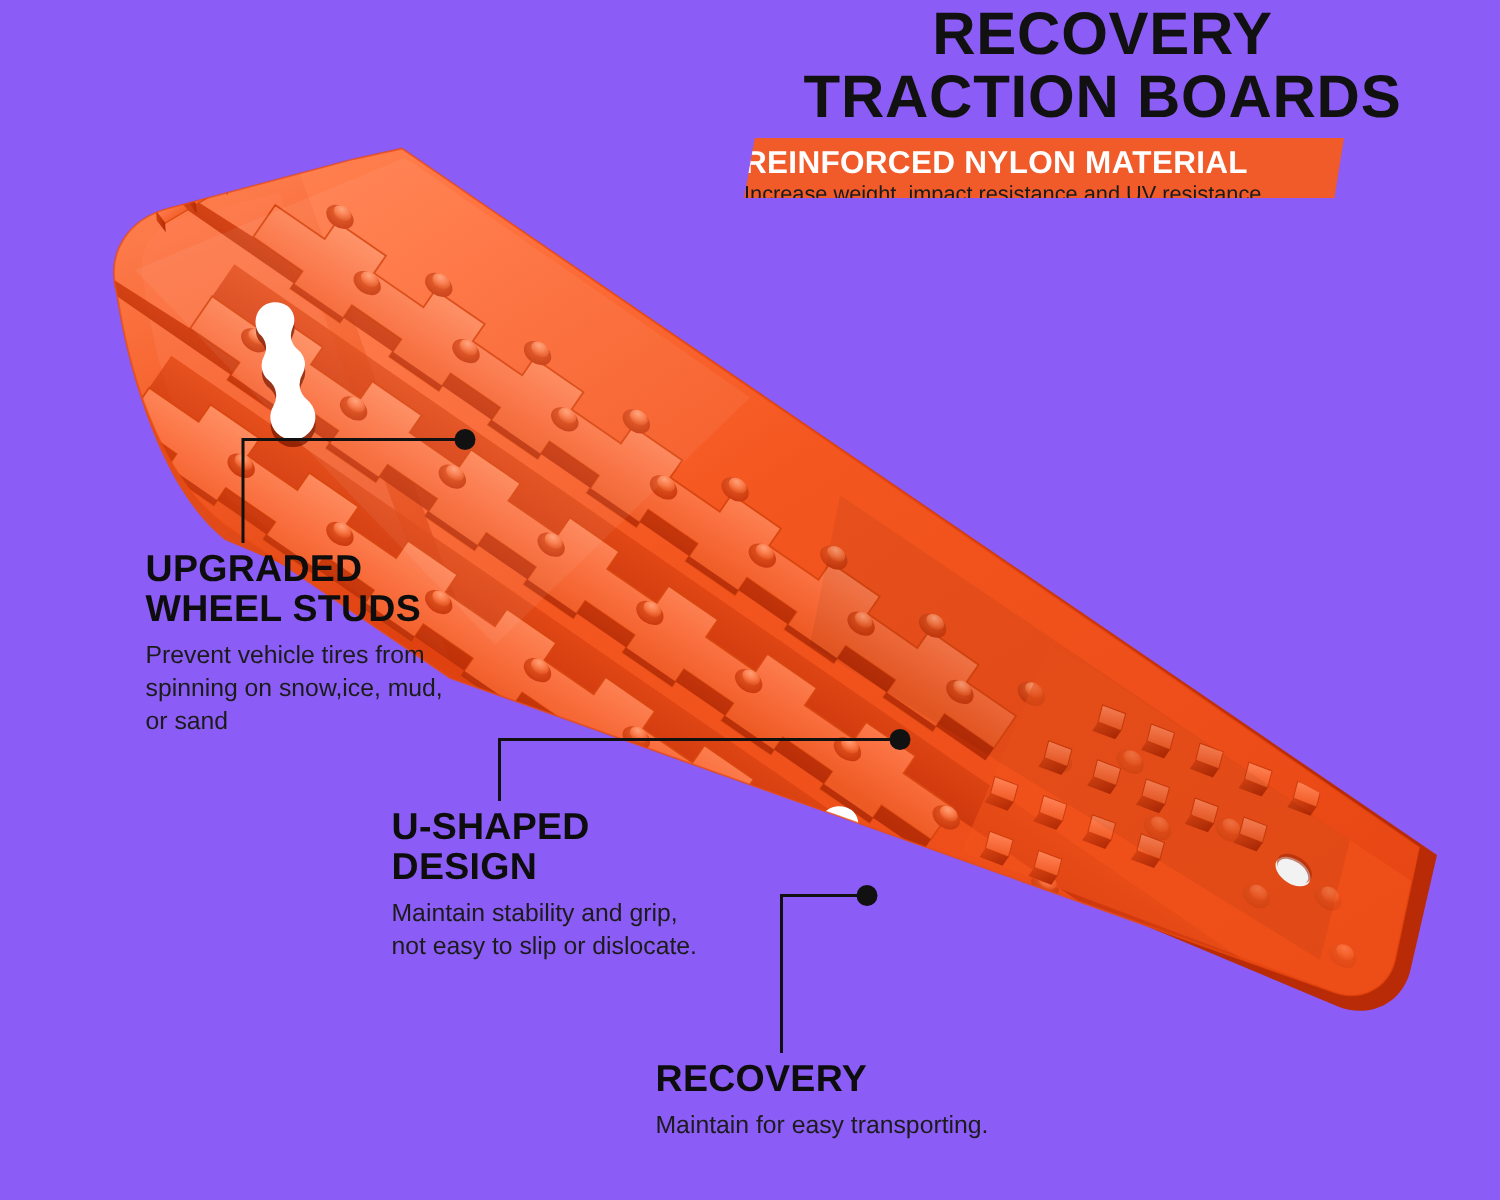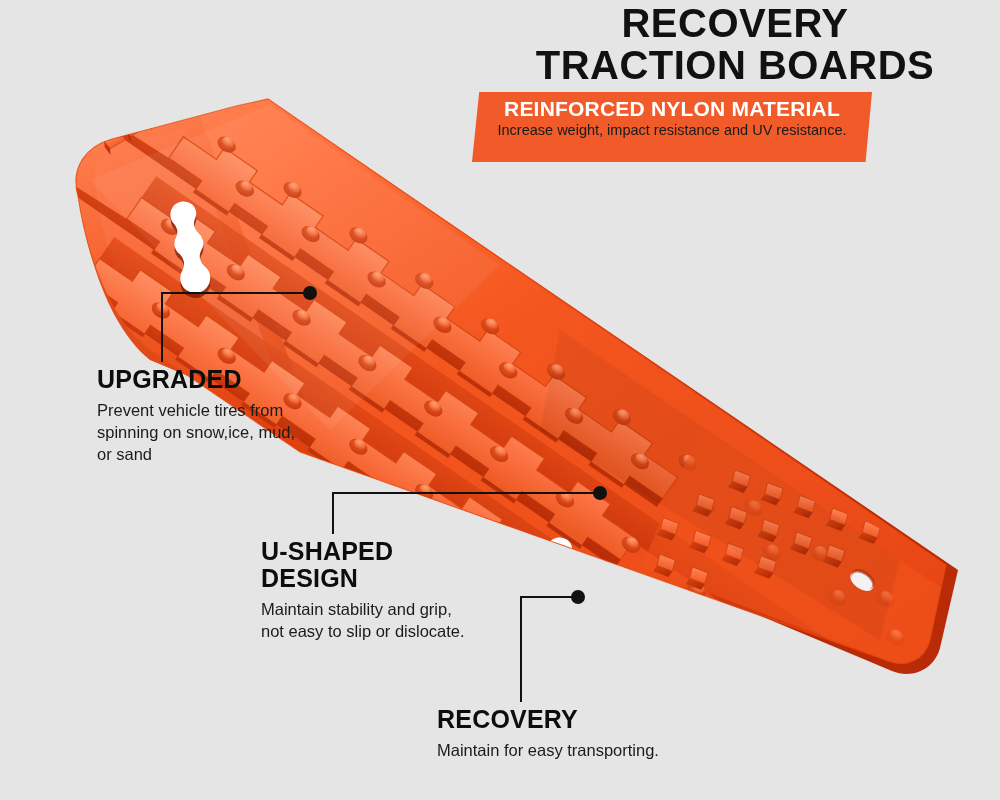--- a/index.html
+++ b/index.html
@@ -6,21 +6,21 @@
   * { margin:0; padding:0; box-sizing:border-box; }
   html, body {
     width:1000px; height:800px;
     background:#ffffff;
     font-family:"Liberation Sans", sans-serif;
     overflow:hidden;
   }
   #page {
     position:relative;
     width:1000px; height:800px;
-    background:#e5e5e5;
+    background:#8b5cf6;
   }
 
   
   #header-block {
     position:absolute;
     left:470px; top:2px;
     width:530px;
     text-align:center;
   }
   .title-line {
@@ -29,25 +29,24 @@
     line-height:42px;
     letter-spacing:0.5px;
     color:#111111;
     white-space:nowrap;
   }
   #title-line2 { font-size:40px; }
 
   
   #banner {
     position:absolute;
-    left:472px; top:92px;
-    width:400px; height:70px;
+    left:496px; top:92px;
+    width:400px; height:40px;
     background:#F15A29;
     clip-path: polygon(1.8% 0%, 100% 0%, 98.4% 100%, 0% 100%);
-    text-align:center;
     padding-top:5px;
   }
   #banner-headline {
     font-weight:bold;
     font-size:21px;
     line-height:24px;
     color:#ffffff;
     letter-spacing:0.2px;
     white-space:nowrap;
   }
@@ -697,20 +696,21 @@
     <div class="title-line" id="title-line2">TRACTION BOARDS</div>
   </div>
 
   <div id="banner">
     <div id="banner-headline">REINFORCED NYLON MATERIAL</div>
     <div id="banner-sub">Increase weight, impact resistance and UV resistance.</div>
   </div>
 
   <div class="callout" id="callout-studs">
     <div class="callout-title">UPGRADED</div>
+    <div class="callout-title">WHEEL STUDS</div>
     <div class="callout-body">
       <div>Prevent vehicle tires from</div>
       <div>spinning on snow,ice, mud,</div>
       <div>or sand</div>
     </div>
   </div>
 
   <div class="callout" id="callout-ushape">
     <div class="callout-title">U-SHAPED</div>
     <div class="callout-title">DESIGN</div>

